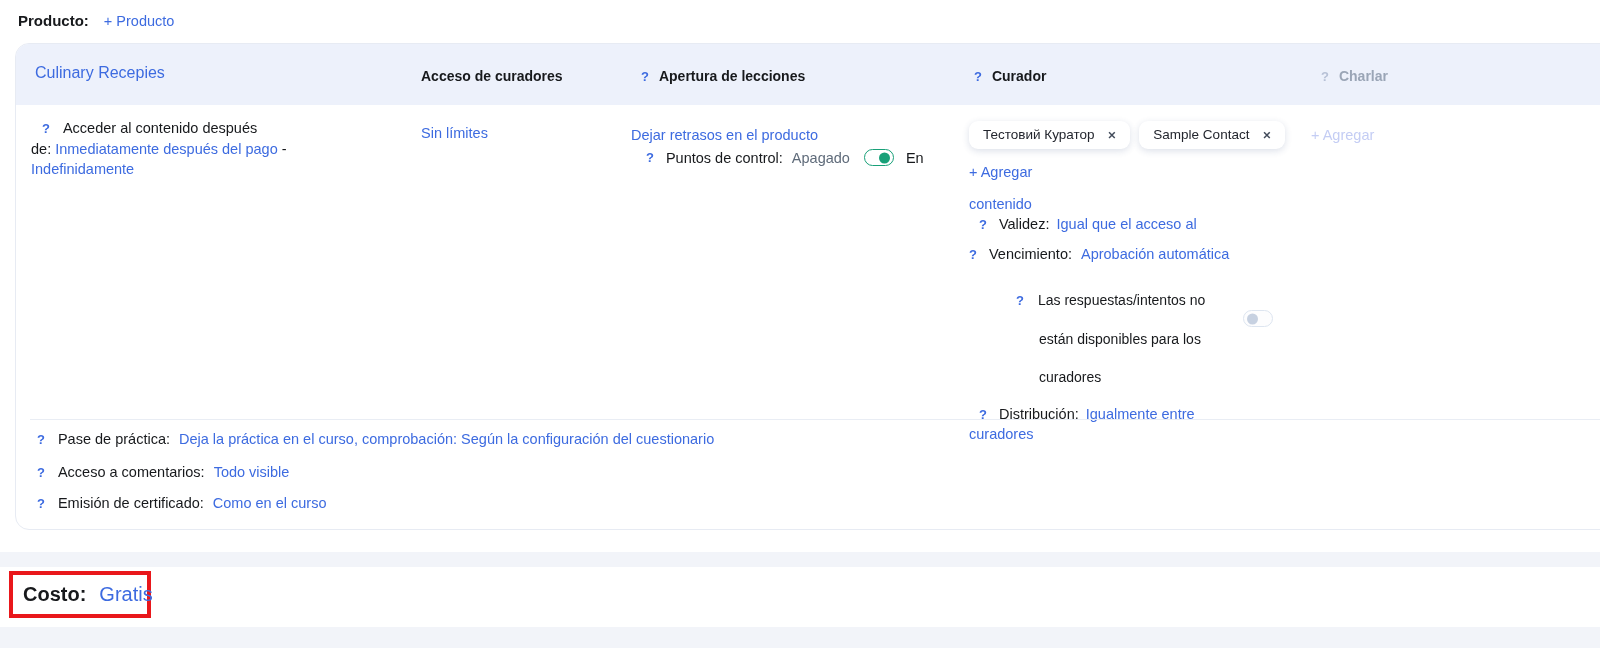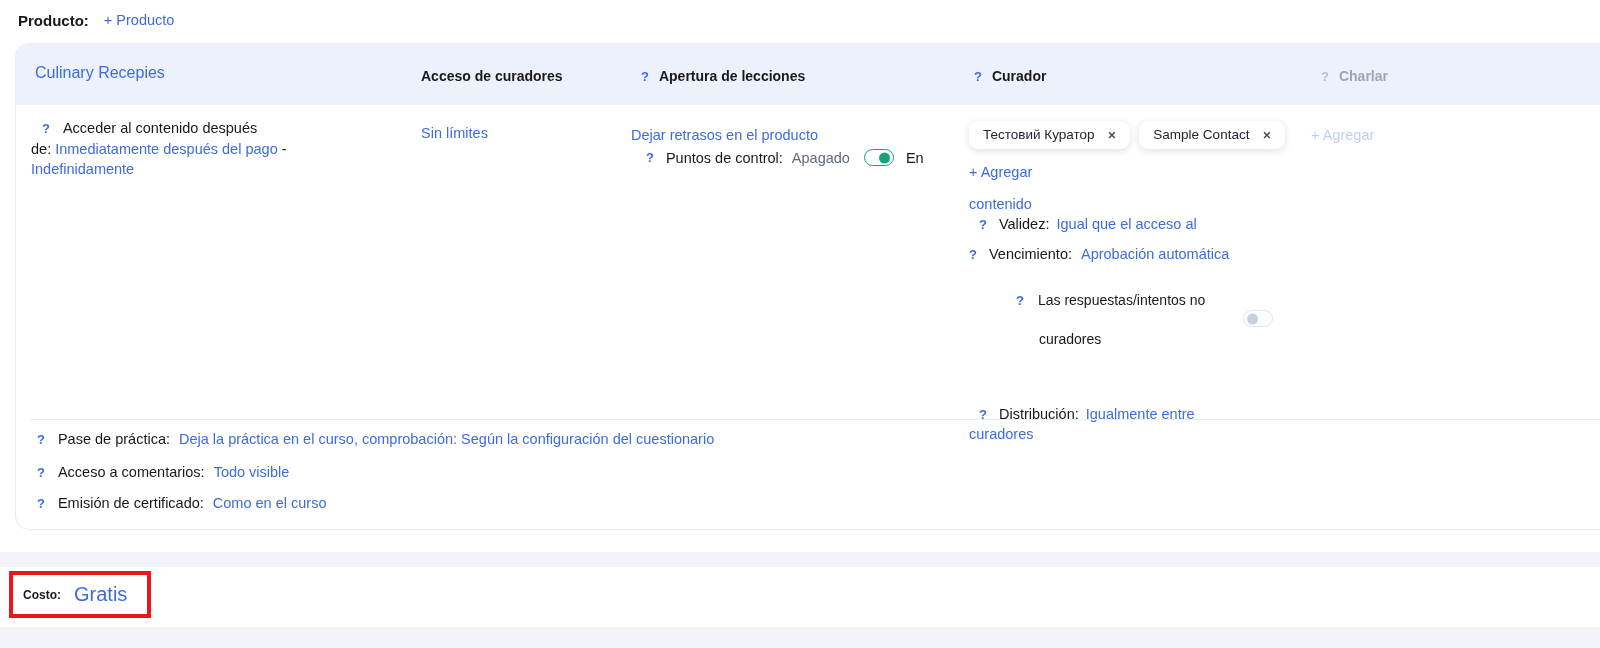--- a/index.html
+++ b/index.html
@@ -11,21 +11,21 @@
   }
   *{box-sizing:border-box}
   body{margin:0;background:#fff;font-family:"Liberation Sans",sans-serif;color:var(--text);}
   .stage{position:relative;width:1600px;height:648px;background:#fff;overflow:hidden;}
   .lnk{color:var(--accent);text-decoration:none;cursor:pointer;}
   .q{color:var(--accent);font-weight:700;font-size:13px;cursor:help;}
   .q.muted{color:var(--q-muted);cursor:default;}
   .abs{position:absolute;}
 
   
-  .toprow{position:absolute;left:18px;top:12px;display:flex;align-items:flex-start;gap:15px;}
+  .toprow{position:absolute;left:18px;top:12px;display:flex;align-items:flex-end;gap:15px;}
   .ptitle{font-size:15px;font-weight:700;}
   .addp{font-size:14.5px;}
 
   
   .card{position:absolute;left:15px;top:43px;width:1600px;height:487px;background:#fff;
         border:1px solid var(--card-border);border-radius:14px;}
   .card-header{position:absolute;left:0;top:0;right:0;height:61px;background:var(--header-bg);
         border-radius:13px 13px 0 0;}
   .title{position:absolute;left:19px;top:20px;font-size:16px;}
   .hcol{position:absolute;top:24px;display:flex;align-items:baseline;gap:10px;font-size:14px;font-weight:700;}
@@ -81,21 +81,21 @@
   .frow .q{margin-right:13px;}
   .frow .flabel{margin-right:9px;}
 
   
   .band{position:absolute;left:0;width:1600px;background:var(--band-bg);}
   .band1{top:552px;height:15px;}
   .band2{top:627px;height:21px;}
   .cost-box{position:absolute;left:9px;top:571px;width:142px;height:47px;
             border:4px solid var(--annotation-red);display:flex;align-items:center;
             padding-left:10px;gap:13px;background:#fff;}
-  .cost-label{font-size:12px;font-weight:700;}
+  .cost-label{font-size:20px;font-weight:700;}
   .cost-link{font-size:20px;}
 </style>
 </head>
 <body>
 
 <div class="stage">
 
   <div class="toprow">
     <span class="ptitle">Producto:</span>
     <a class="lnk addp">+ Producto</a>
@@ -178,20 +178,21 @@
     <div class="expiration">
       <span class="q">?</span>
       <span class="vlabel">Vencimiento:</span>
       <a class="lnk">Aprobación automática</a>
     </div>
 
     <div class="answers">
       <div>
         <span class="q">?</span><span>Las respuestas/intentos no</span>
       </div>
+      <div class="cont">están disponibles para los</div>
       <div class="cont">curadores</div>
     </div>
     <span class="toggle off answers-toggle">
         <span class="knob"></span>
       </span>
 
     <div class="distribution">
       <div>
         <span class="q">?</span><span class="vlabel">Distribución:</span><a class="lnk">Igualmente entre</a>
       </div>

